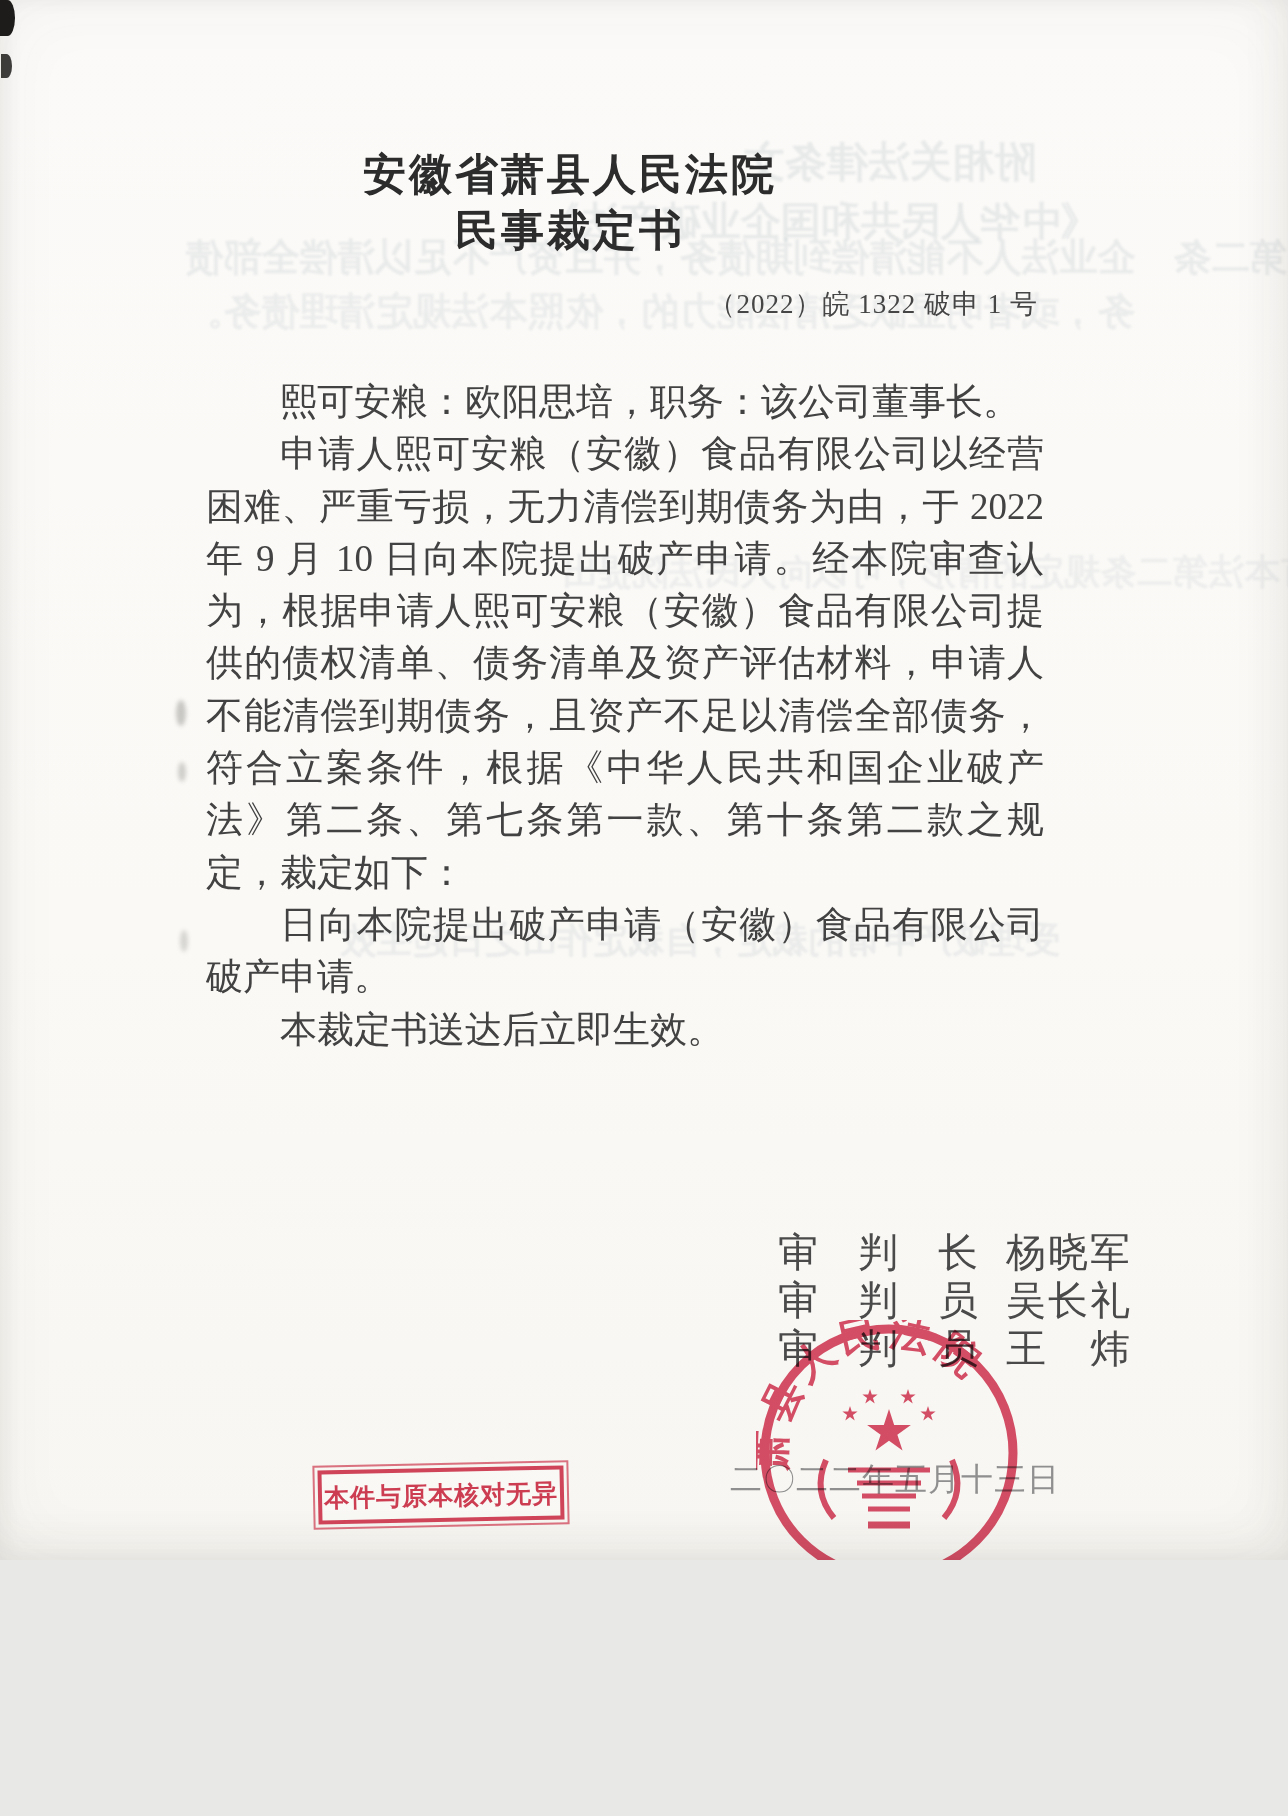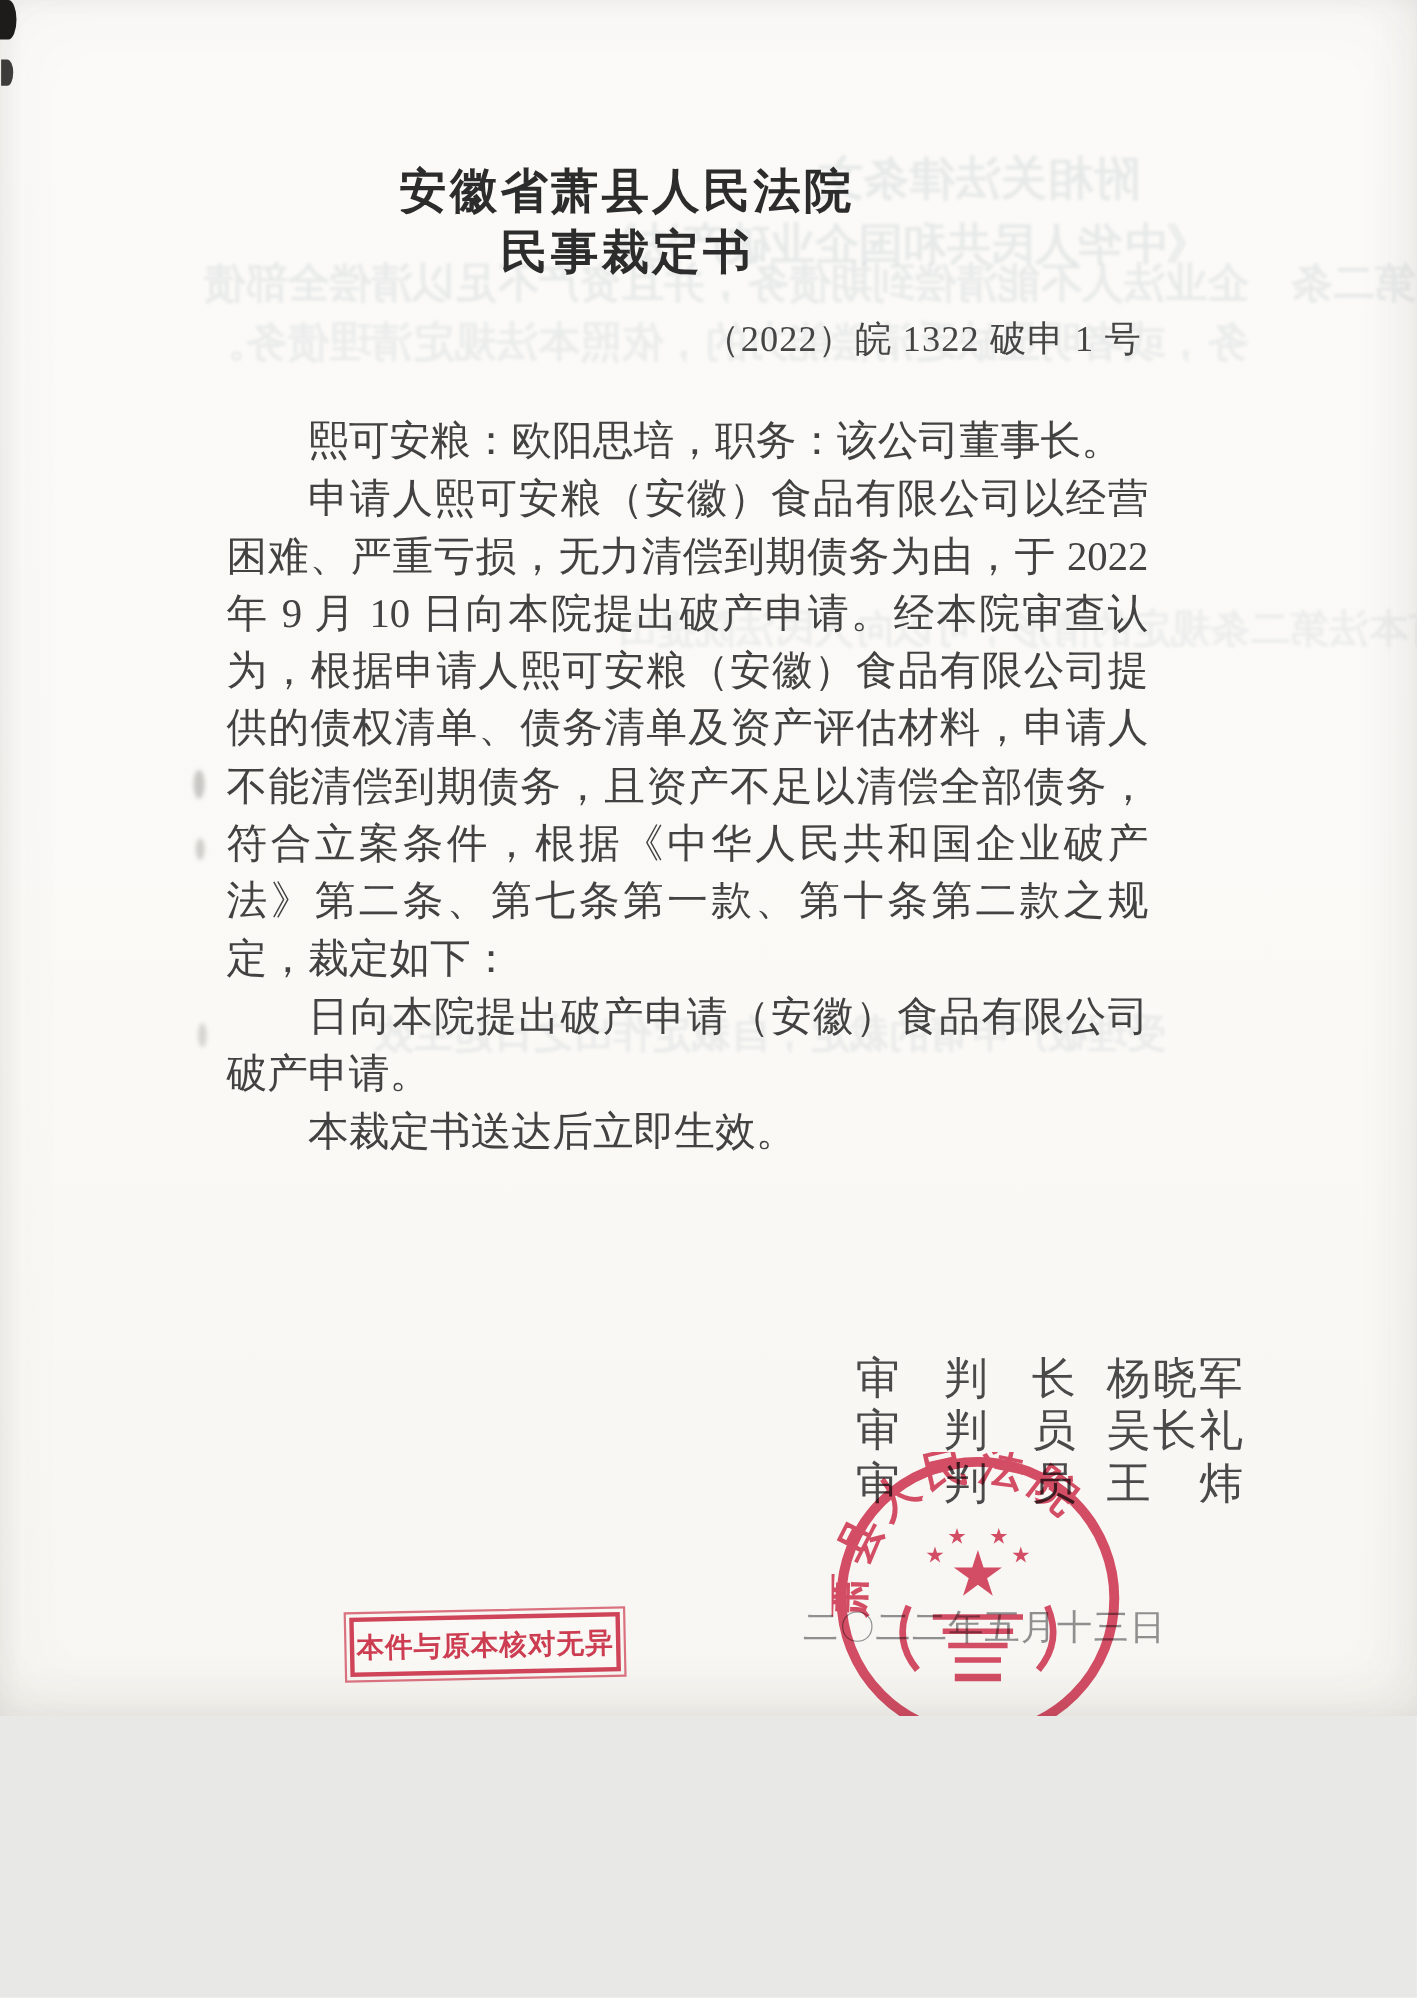--- a/index.html
+++ b/index.html
@@ -50,21 +50,21 @@
   
   .title-block{
     position:absolute;left:185px;top:146px;width:770px;
     text-align:center;
     font-family:"Liberation Sans","DejaVu Sans",sans-serif;
     font-weight:700;color:#2c2c2c;
     font-size:43px;line-height:56px;letter-spacing:3px;
   }
   .case-no{
     position:absolute;top:286px;right:250px;
-    font-size:33px;color:#454545;letter-spacing:1px;
+    font-size:27px;color:#454545;letter-spacing:1px;
   }
   .doc-body{
     position:absolute;left:206px;top:376px;width:838px;
     font-size:37px;line-height:52.3px;
     text-align:justify;color:#424242;
   }
   .doc-body p{margin:0;text-indent:2em;}
 
   .sig-row{position:absolute;left:738px;font-size:40px;color:#4a4a4a;white-space:pre;}
   .sig-row .role{display:inline-block;width:168px;}

